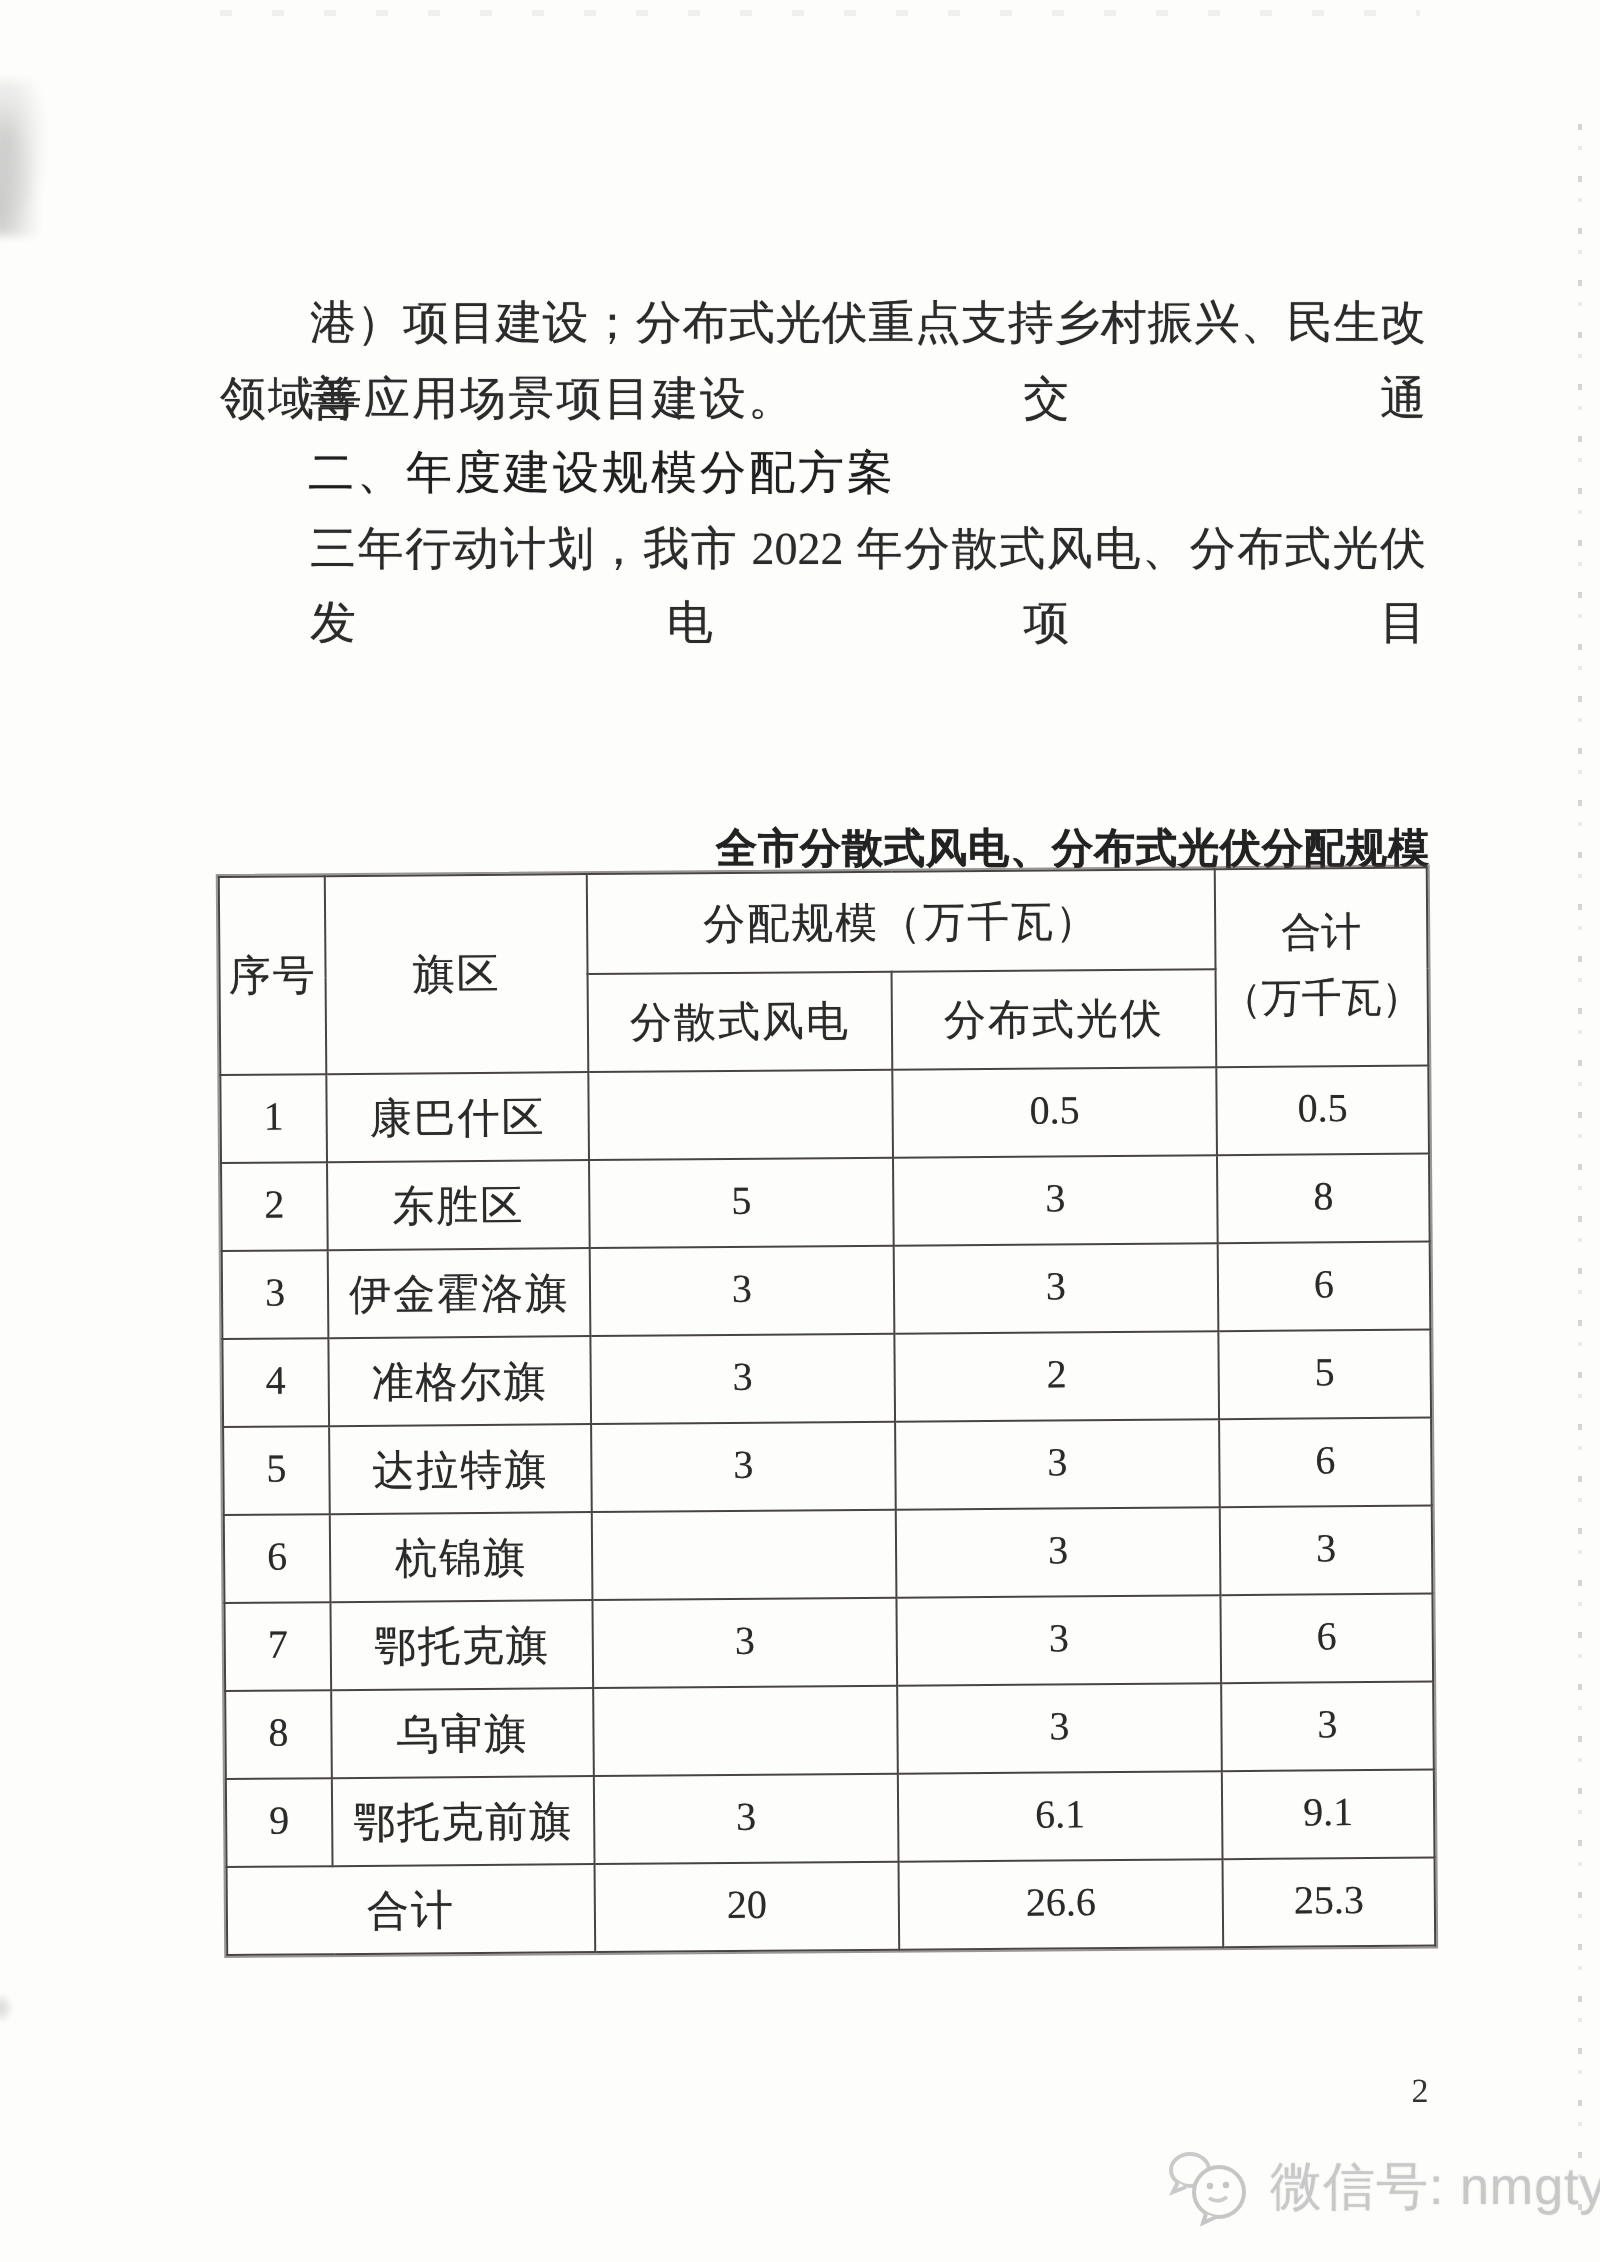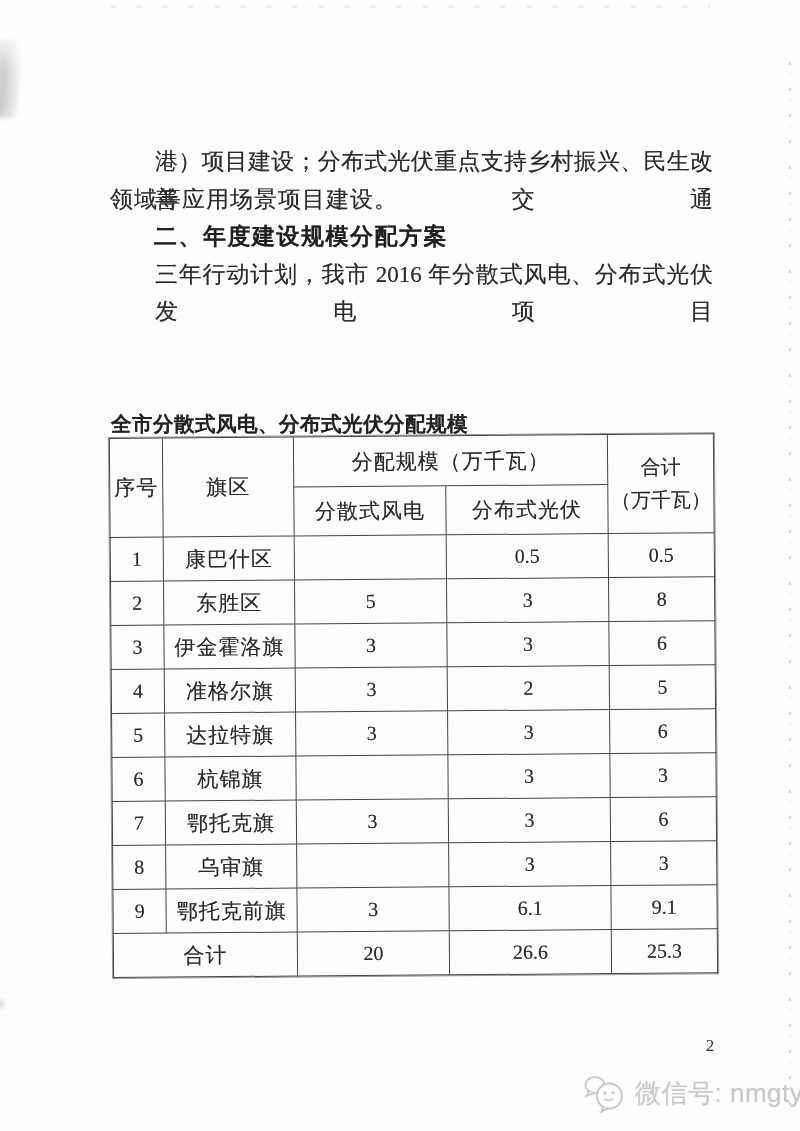--- a/index.html
+++ b/index.html
@@ -54,30 +54,30 @@
   .line.justify{
     white-space:normal;
     text-align:justify;
     text-align-last:justify;
     letter-spacing:0;
     margin-left:45px;
   }
   .line.indent{text-indent:44px;}
   .line.heading{
     font-family:"Liberation Sans", sans-serif;
-    font-weight:bold;
+    font-weight:normal;
     text-indent:44px;
     letter-spacing:1.5px;
     color:#1f1f1f;
   }
 
   
   .table-title{
     position:absolute;left:111px;top:410px;width:604px;
-    text-align:left;
+    text-align:right;
     font-family:"Liberation Sans", sans-serif;
     font-weight:bold;font-size:20.5px;letter-spacing:.5px;
     color:#222;
     text-shadow:0 0 .4px rgba(30,30,30,.6);
   }
   .table-wrap{
     position:absolute;left:111px;top:438px;width:604px;
     transform:rotate(-0.45deg);
     transform-origin:0 50%;
   }
@@ -127,21 +127,21 @@
 
   <div class="artifact edge-top"></div>
   <div class="artifact edge-right"></div>
   <div class="artifact smudge-topleft"></div>
   <div class="artifact speck-bottomleft"></div>
 
   <div class="textblock">
     <p class="line justify">港）项目建设；分布式光伏重点支持乡村振兴、民生改善、交通</p>
     <p class="line">领域等应用场景项目建设。</p>
     <p class="line heading">二、年度建设规模分配方案</p>
-    <p class="line justify">三年行动计划，我市 2016 年分散式风电、分布式光伏发电项目</p>
+    <p class="line justify">三年行动计划，我市 2022 年分散式风电、分布式光伏发电项目</p>
   </div>
 
   <div class="table-title">全市分散式风电、分布式光伏分配规模</div>
 
   <div class="table-wrap">
     <table class="alloc">
       <colgroup>
         <col style="width:53px">
           <col style="width:131px">
           <col style="width:152px">

